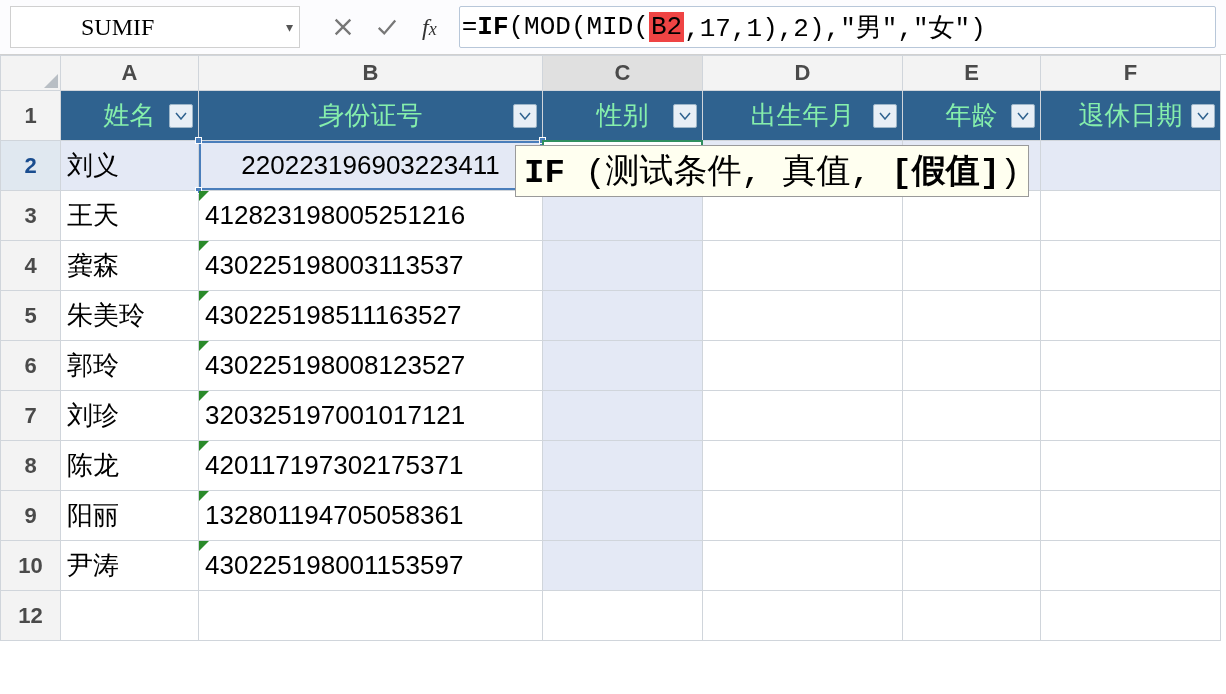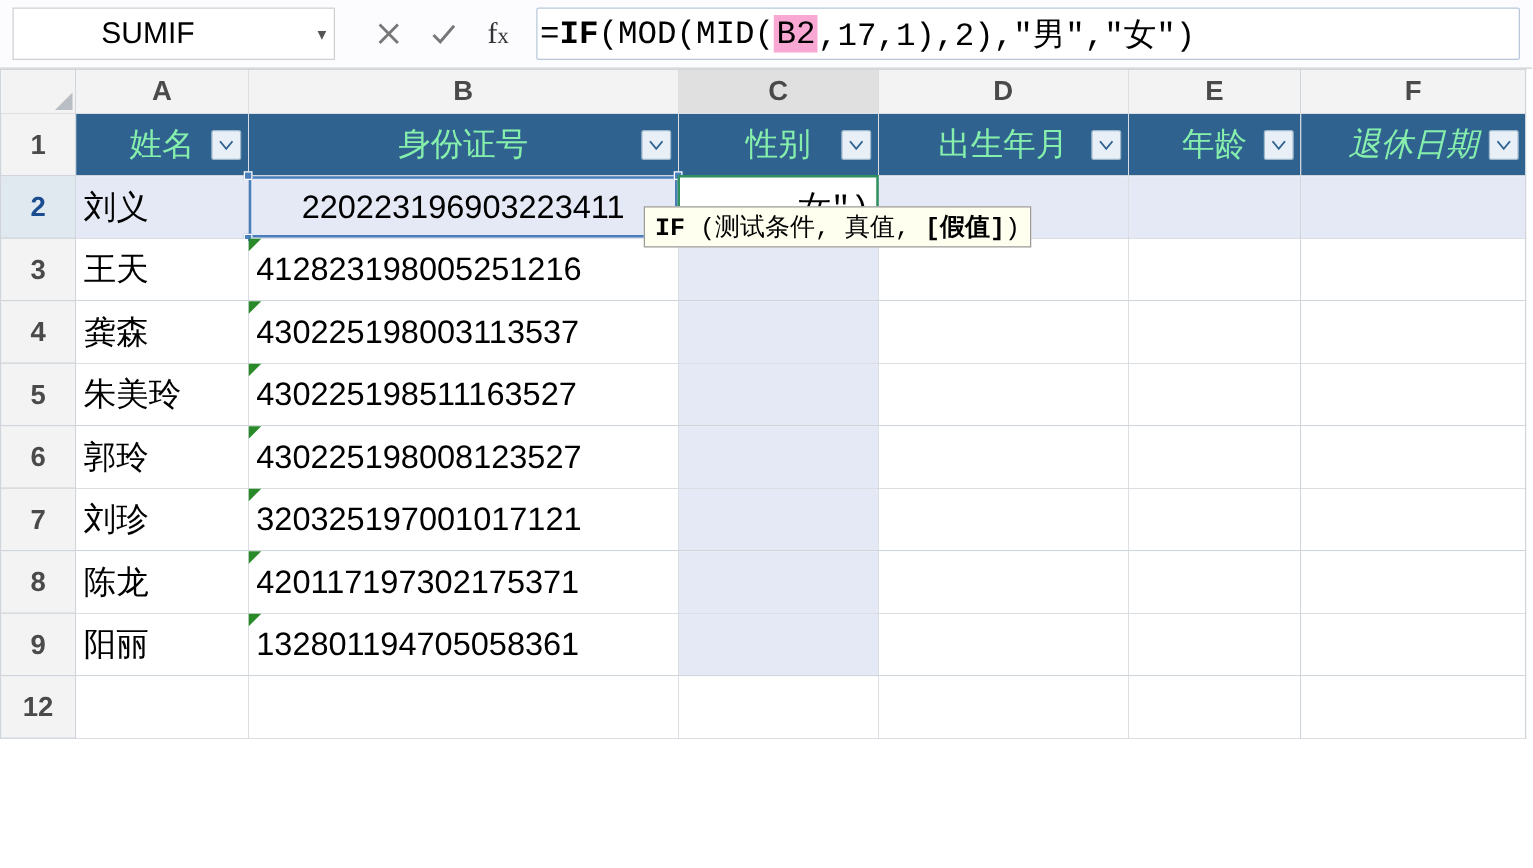--- a/index.html
+++ b/index.html
@@ -2,36 +2,36 @@
 <html><head>
 <meta charset="utf-8">
 <style>
   * { box-sizing: border-box; margin: 0; padding: 0; }
   html, body { width: 1226px; height: 694px; font-family: "Microsoft YaHei", "SimSun", Arial, sans-serif; background: #fff; overflow: hidden; }
   .formula-bar {
     display: flex; align-items: center; height: 55px; border-bottom: 1px solid #d0d0d0;
     background: #fcfcfe; padding: 0 10px;
   }
   .name-box {
-    width: 258px; height: 42px; display: flex; align-items: center; justify-content: space-between;
-    border: 1px solid #d0d0d0; background: #fff; font-size: 24px; font-family: Liberation Sans, sans-serif;
+    width: 290px; height: 42px; display: flex; align-items: center; justify-content: space-between;
+    border: 1px solid #d0d0d0; background: #fff; font-size: 24px; font-family: Liberation Serif, serif;
     padding: 0 6px 0 70px;
   }
   .name-box .dd { font-size: 14px; color: #555; }
   .fb-icons { display: flex; align-items: center; gap: 18px; margin-left: 30px; margin-right: 12px; }
   .fb-icon { width: 26px; height: 26px; display:flex; align-items:center; justify-content:center; color:#555; font-size:22px; }
   .fb-icon svg { width:22px; height:22px; }
-  .fx-label { font-size: 24px; color:#333; margin: 0 10px 0 4px; font-family: "Times New Roman", serif;}
+  .fx-label { font-style: italic; font-size: 24px; color:#333; margin: 0 10px 0 4px; font-family: "Times New Roman", serif;}
   .formula-input {
     flex: 1; height: 42px; border: 1px solid #b8c7d9; border-radius: 2px; background: #fff;
     display:flex; align-items:center; padding: 0 2px; font-family: "Courier New", "SimSun", monospace;
     font-size: 26px; color:#000; white-space: nowrap; overflow:hidden;
   }
   .formula-input .fn { font-weight: bold; }
-  .formula-input .ref-b2 { background: #f9a8d4; padding:0 2px;}
+  .formula-input .ref-b2 { background: #ef4444; padding:0 2px;}
   .sheet-wrap { position: relative; width: 100%; }
   .sheet { border-collapse: collapse; table-layout: fixed; }
   .sheet td, .sheet th { border: 1px solid #d0d5db; }
   .corner { width: 55px; height: 35px; background: #f3f3f3; position: relative; }
   .corner::after { content:""; position:absolute; right:2px; bottom:2px; width:0; height:0; border-style:solid; border-width:0 0 14px 14px; border-color: transparent transparent #b8bec4 transparent;}
   .colhdr { height: 35px; background: #f3f3f3; text-align:center; font-size:22px; color:#4a4a4a; position:relative; }
   .colhdr.sel { background:#e0e0e0; }
   .rowhdr { width:60px; background:#f3f3f3; text-align:center; font-size:22px; color:#4a4a4a; }
   .rowhdr.sel { background:#e0e8f0; color:#1a4d8f; }
   .cell { height:50px; font-size:26px; padding: 0 6px; vertical-align:middle; background:#fff; position:relative; text-align:left;}
@@ -48,21 +48,21 @@
   .editing-cell { background:#fff; text-align:right; font-family: "SimSun","Courier New",monospace; font-size:26px; white-space:nowrap; }
   .b2-ref-cell { background:#e4e9f5; text-align:center; }
   .b2-outline { position:absolute; left:0; top:0; right:0; bottom:0; border:2px solid #4a7ebb; pointer-events:none; }
   .b2-handle { position:absolute; width:7px; height:7px; background:#4a7ebb; border:1px solid #fff;}
   .hTL{left:-4px; top:-4px;} .hTR{right:-4px; top:-4px;} .hBL{left:-4px; bottom:-4px;} .hBR{right:-4px; bottom:-4px;}
   .c2-outline { position:absolute; left:-1px; top:-1px; right:-1px; bottom:-1px; border:2px solid #2f8f5f; pointer-events:none; }
   .err-tri { position:absolute; left:0; top:0; width:0; height:0; border-style:solid; border-width:10px 10px 0 0; border-color:#2a8a2a transparent transparent transparent;}
   .tooltip {
     position:absolute; z-index:50; top:90px; left:515px;
     background:#fffff0; border:1px solid #9a9a9a; padding:2px 8px;
-    font-family:"SimSun","Courier New",monospace; font-size:20px; white-space:nowrap;margin-top:20px;
+    font-family:"SimSun","Courier New",monospace; font-size:34px; white-space:nowrap;
   }
   .tooltip .bold { font-weight:bold; }
   .row-sel-bg .cell { background:#e4e9f5; }
   .data-row .cell[data-col="A"] { }
   .data-row .cell[data-col="B"] { font-family: Arial,"SimSun",sans-serif;}
 </style>
 </head>
 <body>
 
 <div class="formula-bar">
@@ -137,21 +137,21 @@
       <td class="cell hdr"><span>出生年月</span><span class="filter-btn">
               <svg viewBox="0 0 12 8">
                 <path d="M1 1 L6 7 L11 1" stroke="#2f628f" stroke-width="1.5" fill="none"></path>
               </svg>
             </span></td>
       <td class="cell hdr"><span>年龄</span><span class="filter-btn">
               <svg viewBox="0 0 12 8">
                 <path d="M1 1 L6 7 L11 1" stroke="#2f628f" stroke-width="1.5" fill="none"></path>
               </svg>
             </span></td>
-      <td class="cell hdr" style="padding-left:0; padding-right:0;font-style:italic;"><span>退休日期</span><span class="filter-btn">
+      <td class="cell hdr" style="padding-left:0; padding-right:0;"><span>退休日期</span><span class="filter-btn">
               <svg viewBox="0 0 12 8">
                 <path d="M1 1 L6 7 L11 1" stroke="#2f628f" stroke-width="1.5" fill="none"></path>
               </svg>
             </span></td>
     </tr>
 
     <tr class="data-row row-sel-bg">
       <th class="rowhdr sel">2</th>
       <td class="cell" data-col="A">刘义</td>
       <td class="cell b2-ref-cell" data-col="B">
@@ -228,20 +228,29 @@
     <tr class="data-row">
       <th class="rowhdr">9</th>
       <td class="cell" data-col="A">阳丽</td>
       <td class="cell" data-col="B"><span class="err-tri"></span><span>132801194705058361</span></td>
       <td class="cell sel-col"></td>
       <td class="cell"></td>
       <td class="cell"></td>
       <td class="cell"></td>
     </tr>
     <tr class="data-row">
+      <th class="rowhdr">10</th>
+      <td class="cell" data-col="A">尹涛</td>
+      <td class="cell" data-col="B"><span class="err-tri"></span><span>430225198001153597</span></td>
+      <td class="cell sel-col"></td>
+      <td class="cell"></td>
+      <td class="cell"></td>
+      <td class="cell"></td>
+    </tr>
+    <tr class="data-row">
       <th class="rowhdr">12</th>
       <td class="cell"></td>
       <td class="cell"></td>
       <td class="cell"></td>
       <td class="cell"></td>
       <td class="cell"></td>
       <td class="cell"></td>
     </tr>
   </tbody>
     </table>

